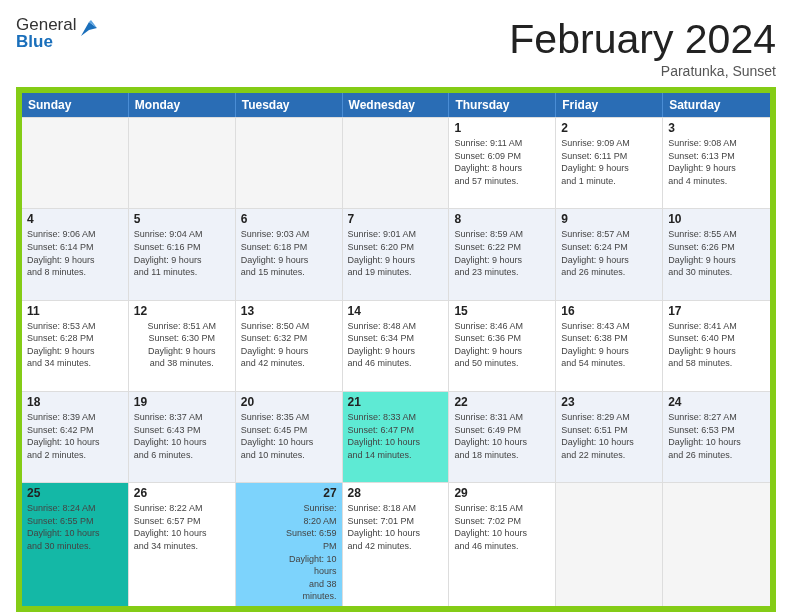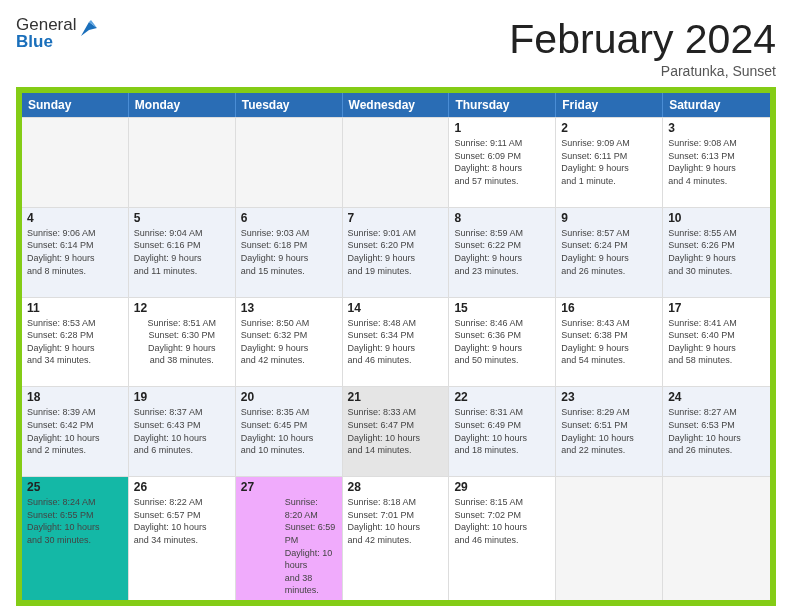--- a/index.html
+++ b/index.html
@@ -6,21 +6,21 @@
     body {
       font-family: Arial, sans-serif;
       background: #fff;
       width: 792px;
       height: 612px;
       overflow: hidden;
     }
     .page {
       width: 792px;
       height: 612px;
-      padding: 16px 16px 6px 16px;
+      padding: 16px 16px 0 16px;
       display: flex;
       flex-direction: column;
     }
     .header {
       display: flex;
       justify-content: space-between;
       align-items: flex-start;
       margin-bottom: 8px;
     }
     .logo {
@@ -280,21 +280,21 @@
 Daylight: 10 hours
 and 6 minutes.</div>
           </div>
           <div class="cal-cell" style="background: rgb(238, 242, 249);">
             <span class="day-num">20</span>
             <div class="day-info" style="white-space: pre-line;">Sunrise: 8:35 AM
 Sunset: 6:45 PM
 Daylight: 10 hours
 and 10 minutes.</div>
           </div>
-          <div class="cal-cell" style="background: #e5e5e5;">
+          <div class="cal-cell" style="background: #5eead4;">
             <span class="day-num">21</span>
             <div class="day-info" style="white-space: pre-line;">Sunrise: 8:33 AM
 Sunset: 6:47 PM
 Daylight: 10 hours
 and 14 minutes.</div>
           </div>
           <div class="cal-cell" style="background: rgb(238, 242, 249);">
             <span class="day-num">22</span>
             <div class="day-info" style="white-space: pre-line;">Sunrise: 8:31 AM
 Sunset: 6:49 PM
@@ -324,21 +324,21 @@
 Daylight: 10 hours
 and 30 minutes.</div>
           </div>
           <div class="cal-cell" style="background: rgb(255, 255, 255);">
             <span class="day-num">26</span>
             <div class="day-info" style="white-space: pre-line;">Sunrise: 8:22 AM
 Sunset: 6:57 PM
 Daylight: 10 hours
 and 34 minutes.</div>
           </div>
-          <div class="cal-cell" style="background: #f0abfc;">
+          <div class="cal-cell" style="background: #7dd3fc; text-align: right;">
             <span class="day-num">27</span>
             <div class="day-info" style="white-space: pre-line; margin-left: 44px;">Sunrise: 8:20 AM
 Sunset: 6:59 PM
 Daylight: 10 hours
 and 38 minutes.</div>
           </div>
           <div class="cal-cell" style="background: rgb(255, 255, 255);">
             <span class="day-num">28</span>
             <div class="day-info" style="white-space: pre-line;">Sunrise: 8:18 AM
 Sunset: 7:01 PM

